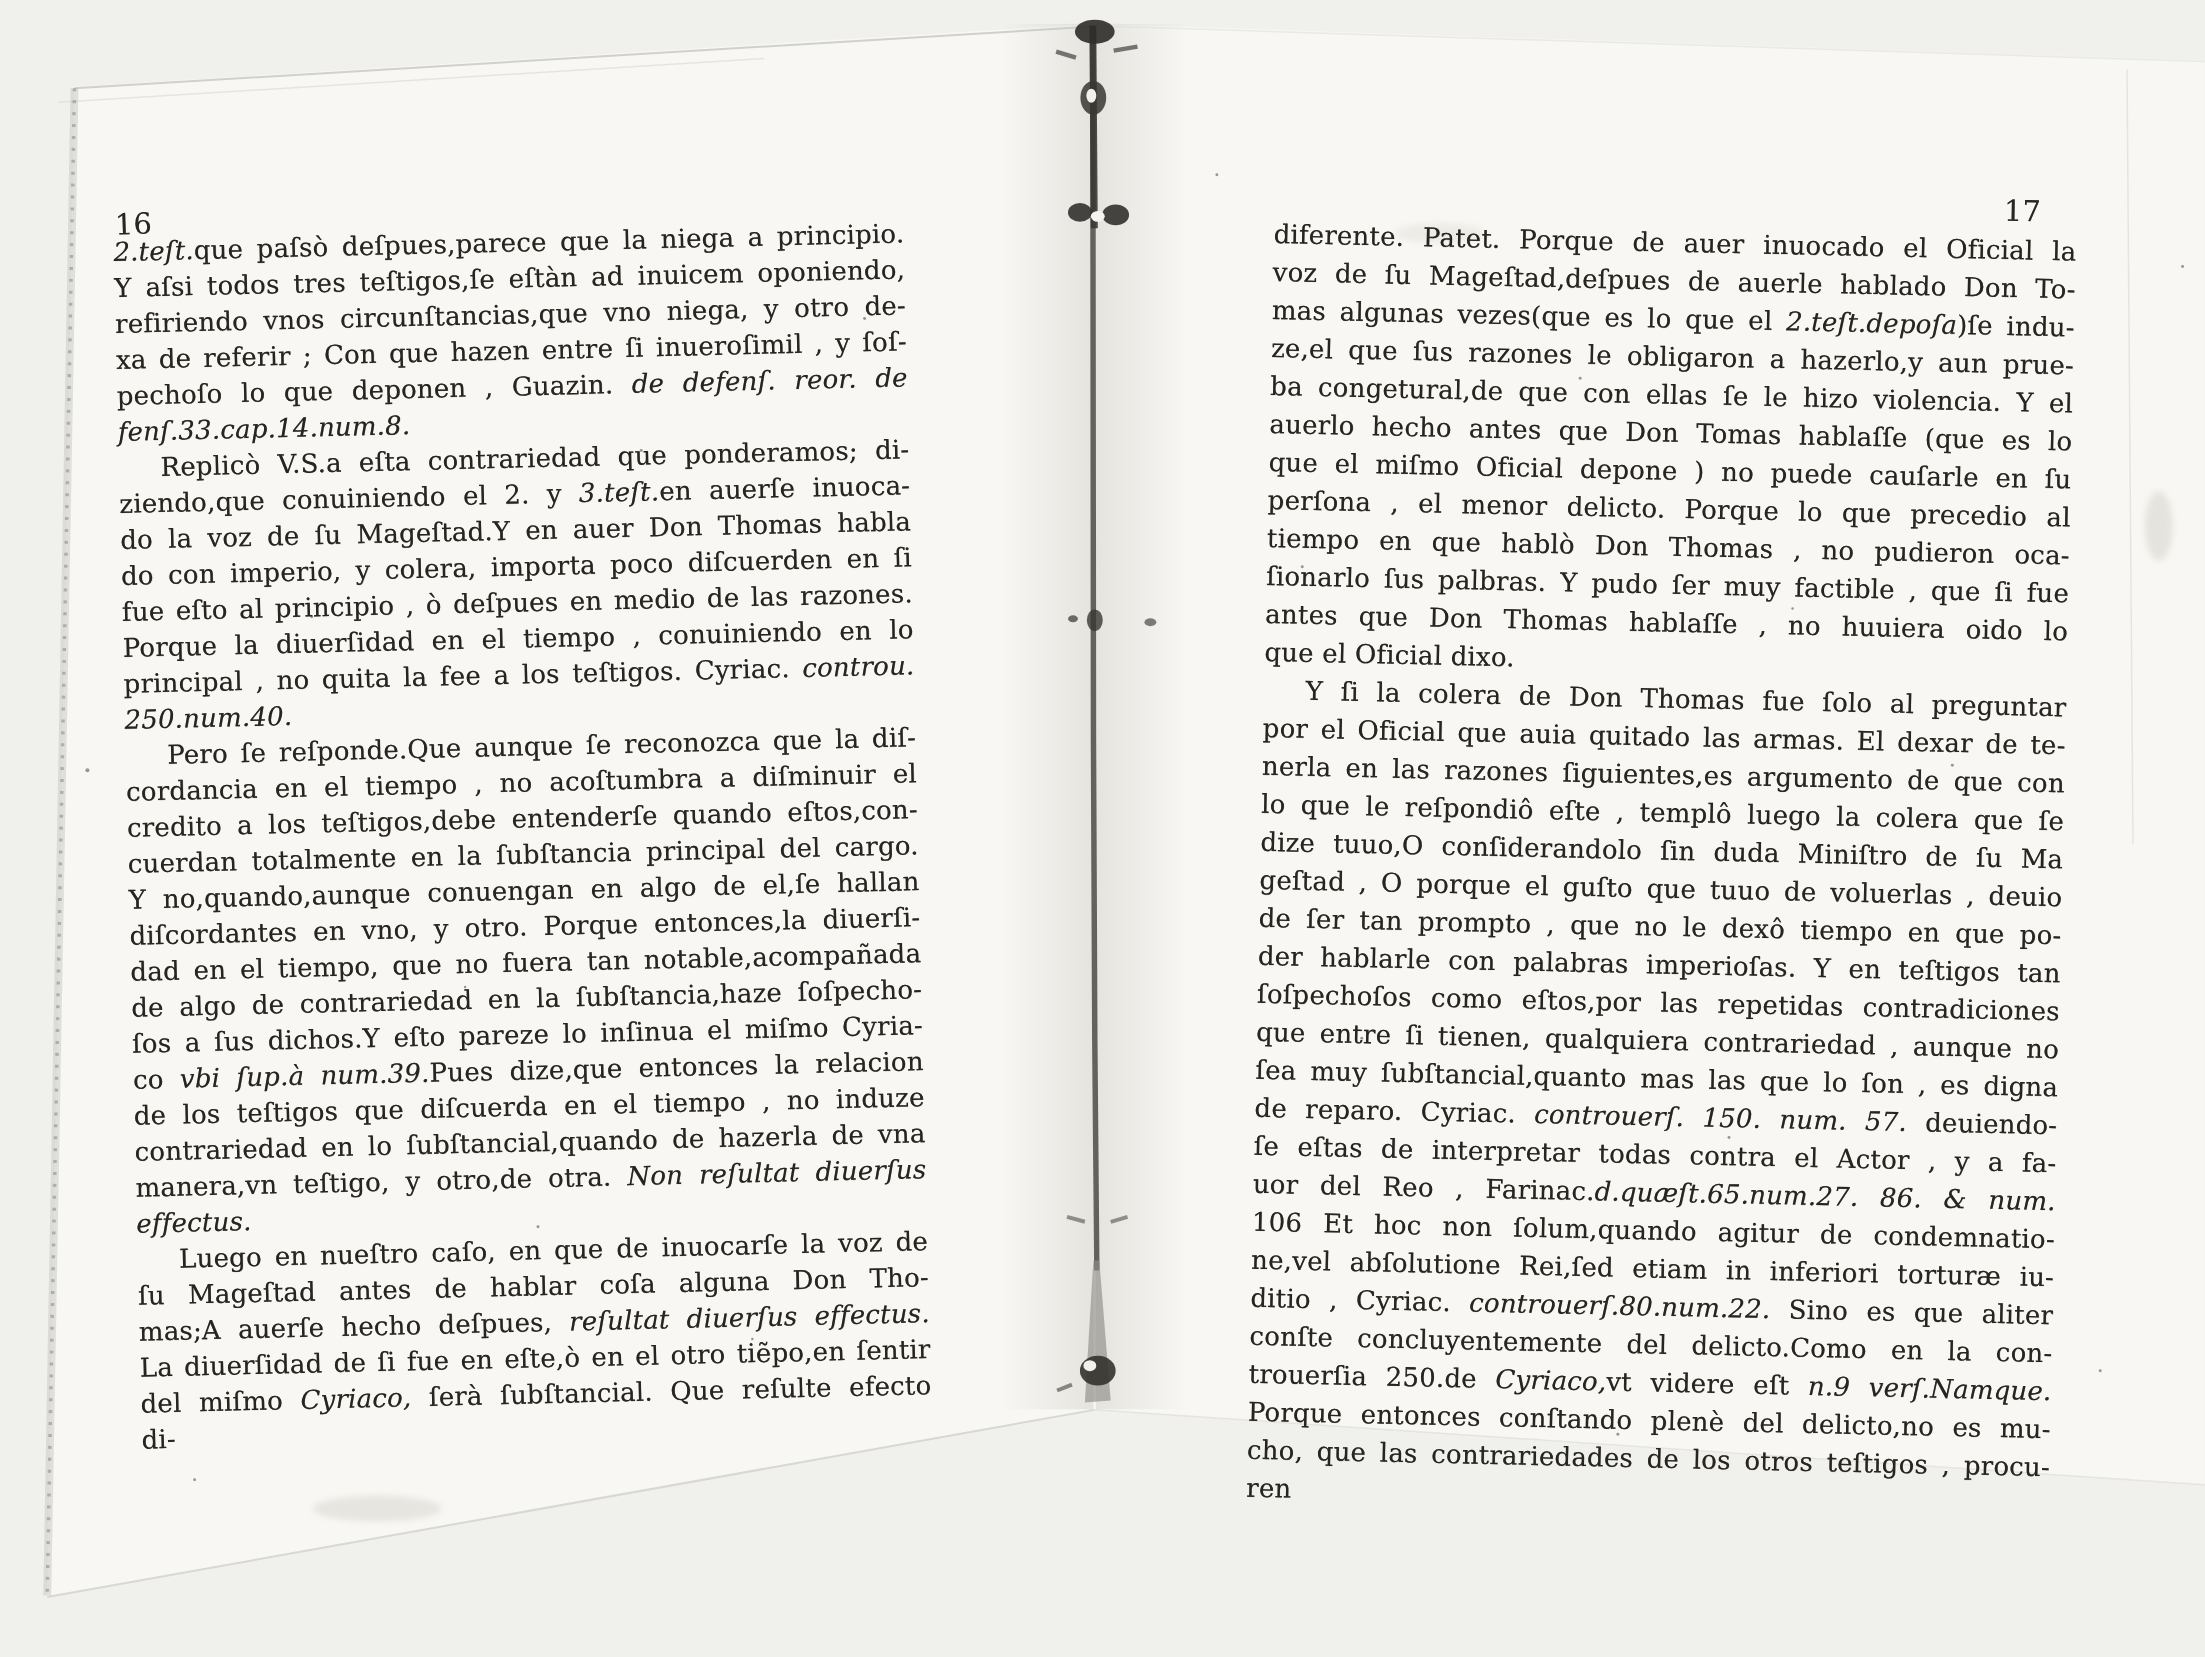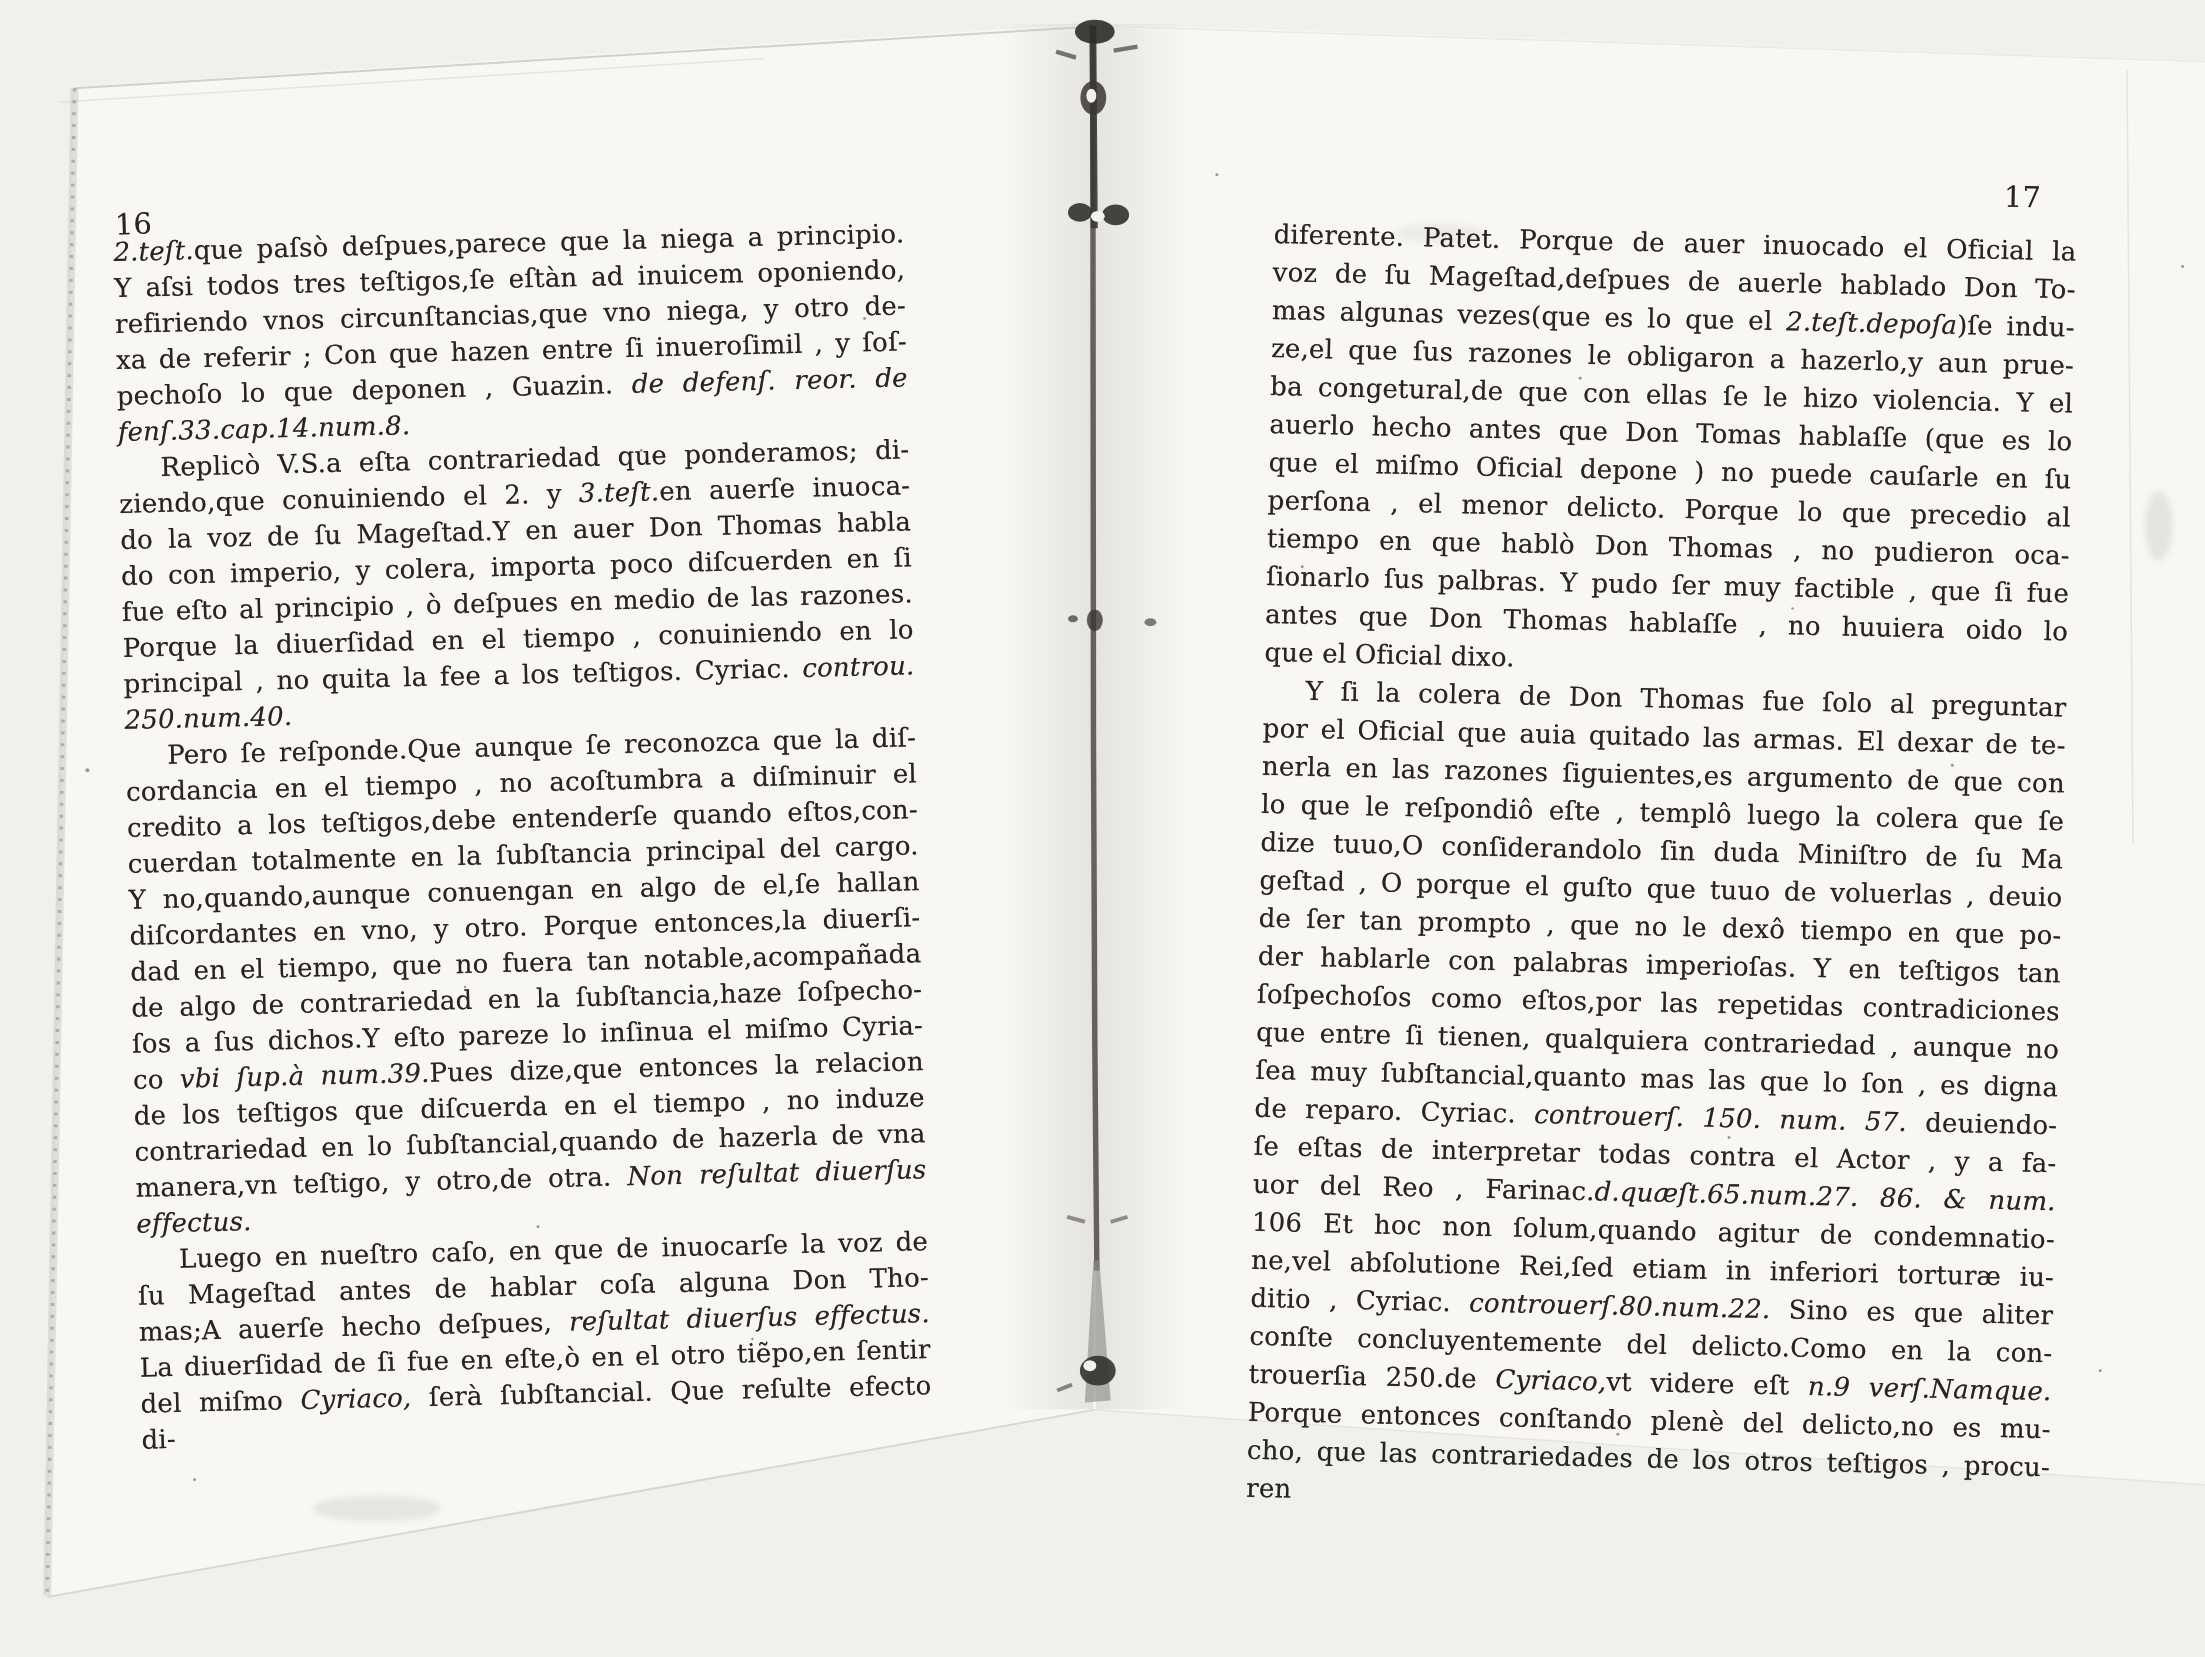--- a/index.html
+++ b/index.html
@@ -7,21 +7,21 @@
     width:2205px;height:1657px;position:relative;overflow:hidden;
     background:#f0f0ed;
     font-family:"DejaVu Serif","Liberation Serif",serif;
   }
   #scan-svg{position:absolute;left:0;top:0;width:2205px;height:1657px;}
   .pagenum{
     position:absolute;font-size:29px;color:#29261f;
     text-shadow:0 0 0.5px rgba(40,37,31,.5);
   }
   #pn-left{left:115px;top:207px;transform:rotate(-2deg);}
-  #pn-right{left:2004px;top:180px;transform:rotate(1deg);}
+  #pn-right{left:2004px;top:194px;transform:rotate(1deg);}
   .textblock{
     position:absolute;color:#28251f;letter-spacing:0.2px;
     text-shadow:0 0 0.5px rgba(40,37,31,.45), 0.3px 0.3px 0 rgba(40,37,31,.22);
   }
   #left-text{
     left:113px;top:234px;width:791px;
     font-size:26px;line-height:36px;
     transform:rotate(-1.35deg);transform-origin:0 0;
   }
   #right-text{

